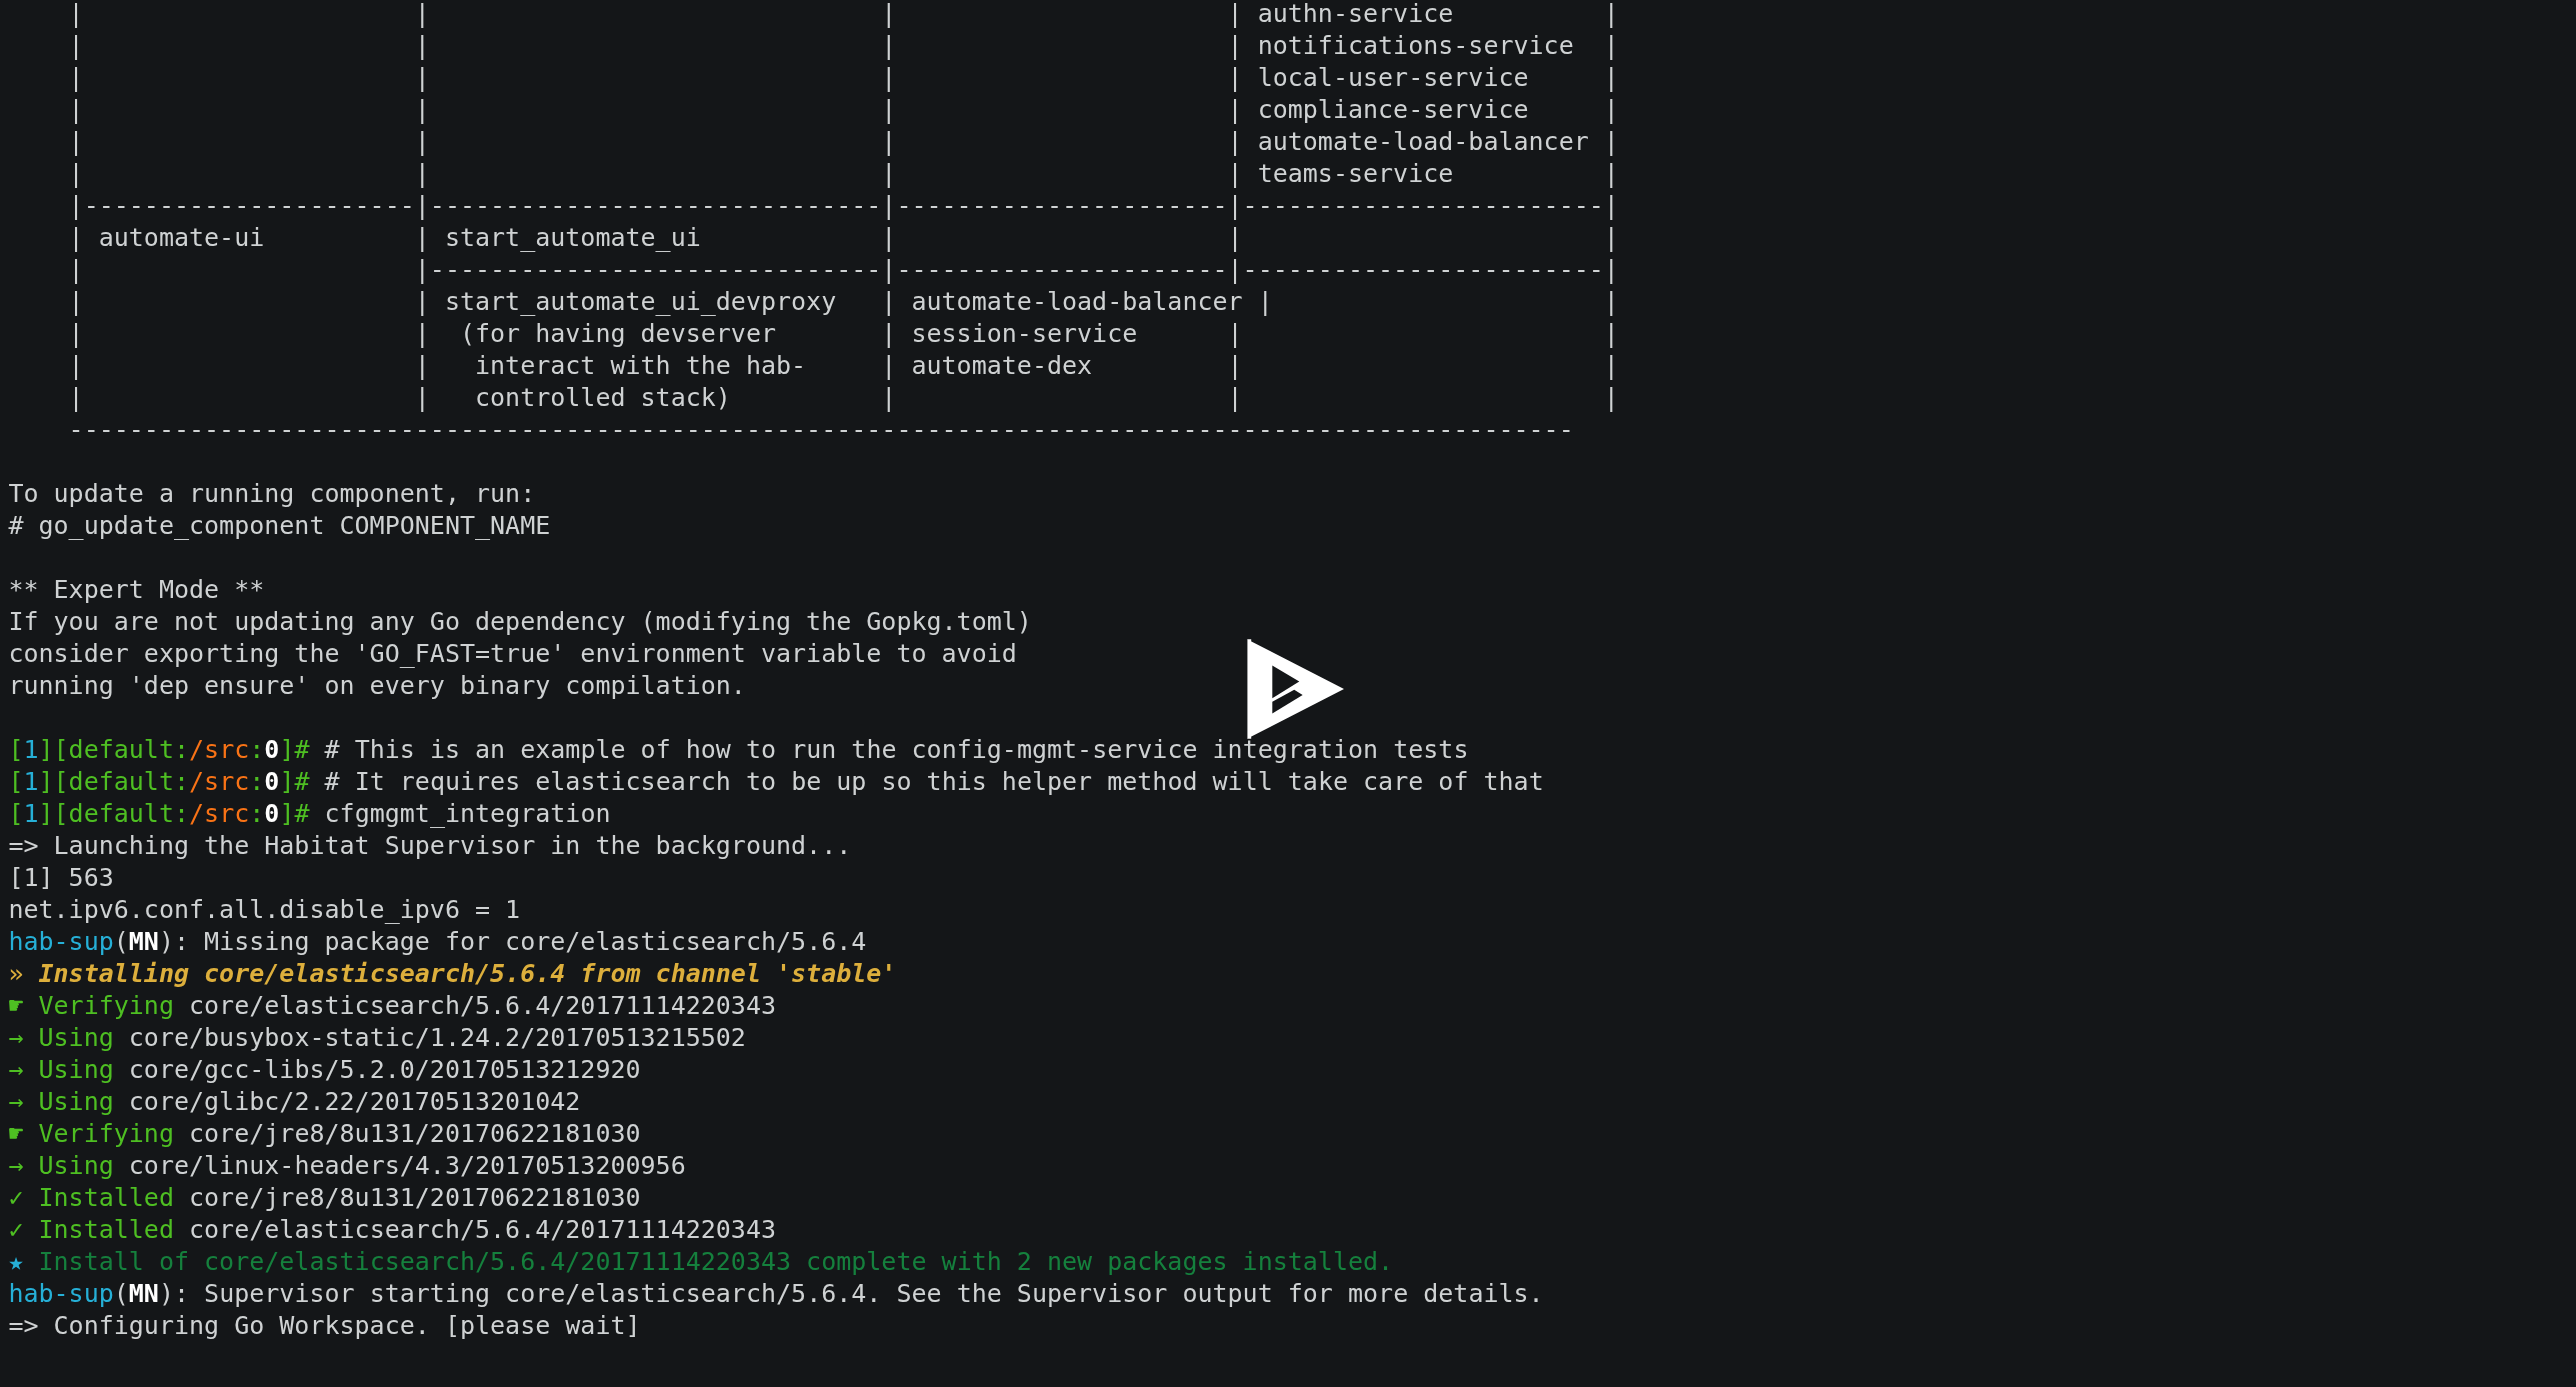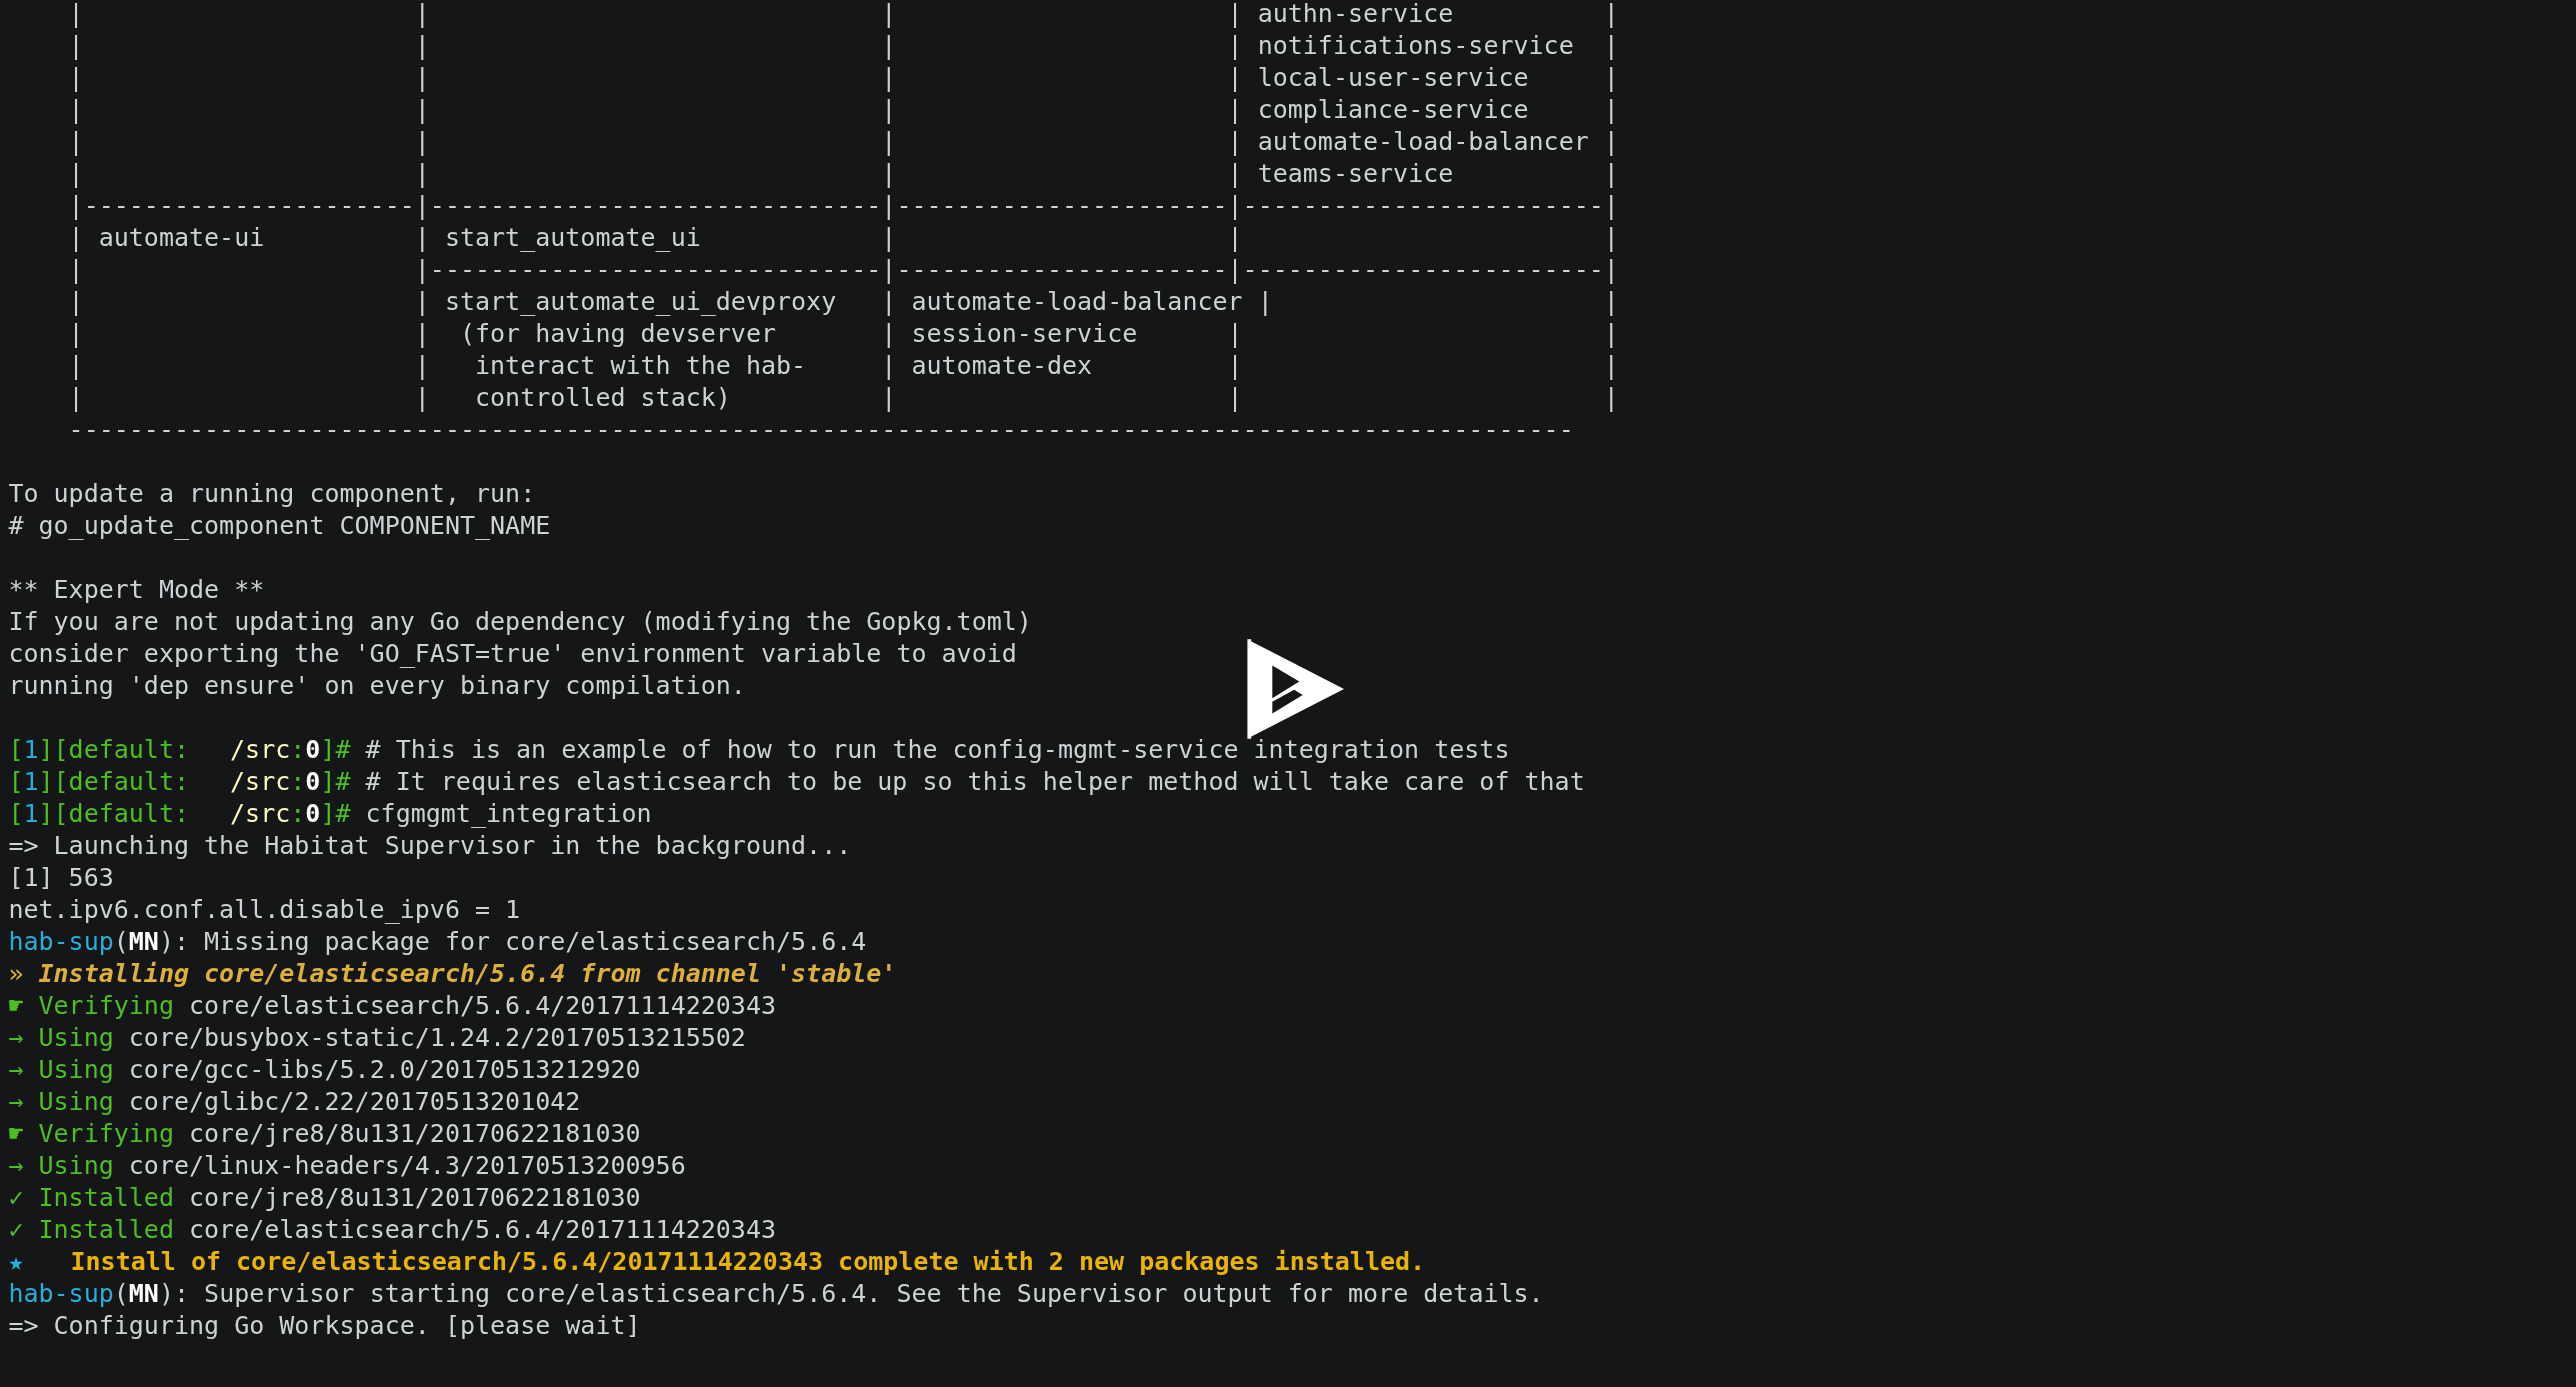--- a/index.html
+++ b/index.html
@@ -34,25 +34,25 @@
   }
   .line {
     white-space: pre;
     height: 32px;
     font-variant-ligatures: none;
   }
   
   .fg-default { color: #cfd2d3; }
   .fg-green   { color: #4ebf22; }
   .fg-cyan    { color: #26b0d7; }
-  .fg-magenta { color: #fef9c3; margin-left: 41px; }
+  .fg-magenta { color: #f97316; }
   .fg-yellow  { color: #ddaf3c; }
   .fg-white-b { color: #ffffff; font-weight: bold; }
   .fg-brgreen { color: #4ebf22; font-weight: normal; }
-  .fg-brcyan  { color: #eab308; font-weight: bold; margin-left: 32px; }
+  .fg-brcyan  { color: #15803d; font-weight: normal; }
   .fg-bryell  { color: #ddaf3c; font-weight: bold; font-style: italic; }
 
   
   #play-overlay {
     position: absolute;
     left: 1247px;
     top: 639px;
     width: 97px;
     height: 100px;
     pointer-events: none;

